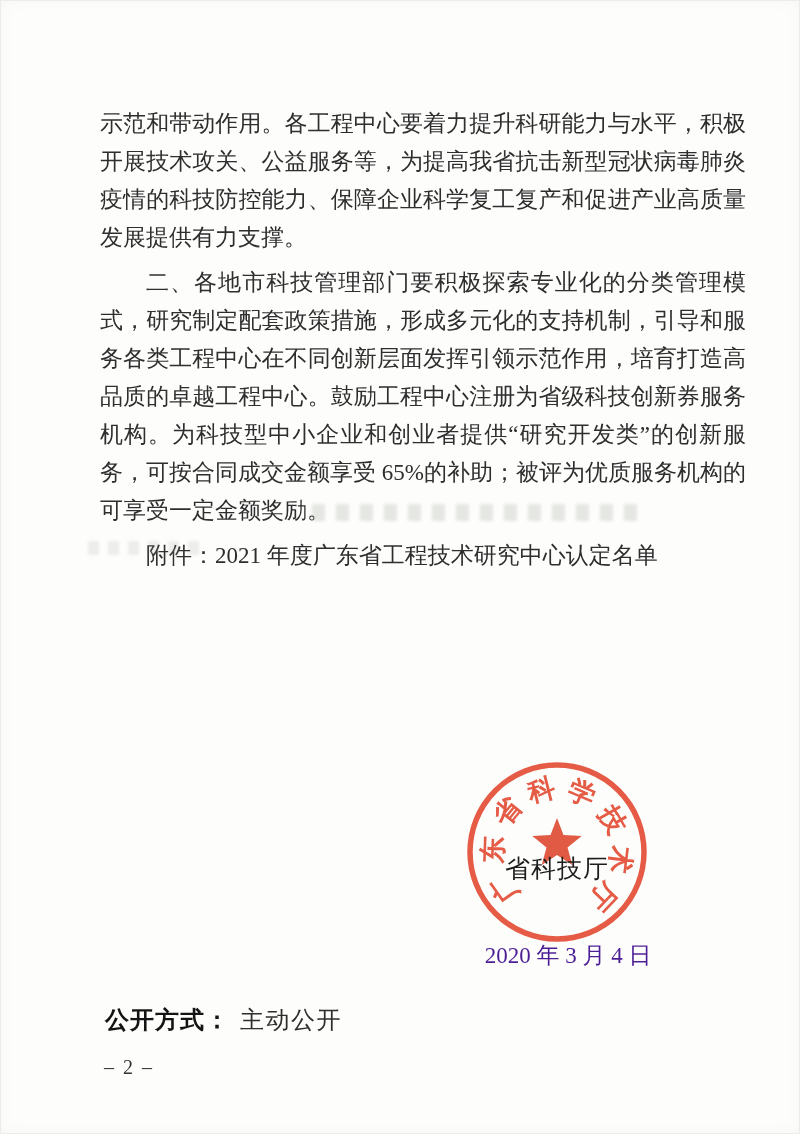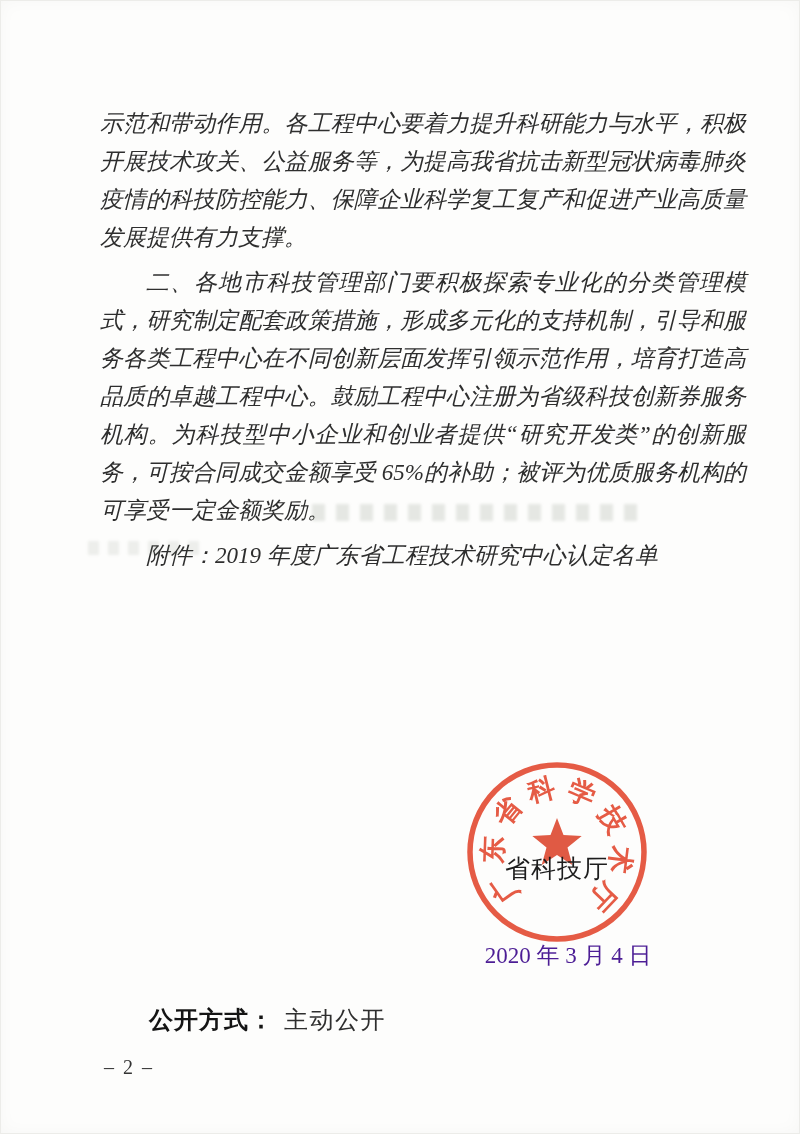--- a/index.html
+++ b/index.html
@@ -18,21 +18,20 @@
   .doc-body {
     position: absolute;
     left: 100px;
     top: 105px;
     width: 646px;
     font-size: 23px;
     line-height: 38px;
     text-align: justify;
     text-justify: inter-character;
     color: #2e2e2e;
-    font-style: italic;
   }
   .doc-body p { margin: 0; }
   .doc-body p + p { margin-top: 7px; }
   .doc-body p.indent { text-indent: 46px; }
   .attachment-line { margin-top: 44px; text-indent: 46px; }
 
   
   .ghost {
     position: absolute;
     filter: blur(1.5px);
@@ -90,21 +89,20 @@
     left: 105px;
     top: 1004px;
     font-size: 24px;
     white-space: nowrap;
   }
   .disclosure .label {
     font-family: "Liberation Sans", "DejaVu Sans", sans-serif;
     font-weight: 700;
     letter-spacing: 1px;
     color: #141414;
-    margin-left: 44px;
   }
   .disclosure .value {
     letter-spacing: 1.5px;
     color: #2e2e2e;
     margin-left: 10px;
     text-align: center;
   }
   .page-num {
     position: absolute;
     left: 104px;
@@ -115,21 +113,21 @@
   }
 </style>
 </head>
 <body>
 
 <div class="page">
 
   <div class="doc-body">
     <p>示范和带动作用。各工程中心要着力提升科研能力与水平，积极开展技术攻关、公益服务等，为提高我省抗击新型冠状病毒肺炎疫情的科技防控能力、保障企业科学复工复产和促进产业高质量发展提供有力支撑。</p>
     <p class="indent">二、各地市科技管理部门要积极探索专业化的分类管理模式，研究制定配套政策措施，形成多元化的支持机制，引导和服务各类工程中心在不同创新层面发挥引领示范作用，培育打造高品质的卓越工程中心。鼓励工程中心注册为省级科技创新券服务机构。为科技型中小企业和创业者提供“研究开发类”的创新服务，可按合同成交金额享受 65%的补助；被评为优质服务机构的可享受一定金额奖励。</p>
-    <p class="attachment-line">附件：2019 年度广东省工程技术研究中心认定名单</p>
+    <p class="attachment-line">附件：2021 年度广东省工程技术研究中心认定名单</p>
   </div>
 
   <div class="ghost ghost-1"></div>
   <div class="ghost ghost-2"></div>
 
   <div class="seal-wrap">
     <svg width="200" height="200" viewBox="0 0 200 200">
       <g opacity="0.88">
         <circle cx="100" cy="98" r="87" fill="none" stroke="#e2452c" stroke-width="5.5"></circle>
         <polygon fill="#da3a20" opacity="0.95" points="100,64 106.5,81.1 124.7,82 110.5,93.4 115.3,111 100,101 84.7,111 89.5,93.4 75.3,82 93.5,81.1"></polygon>

